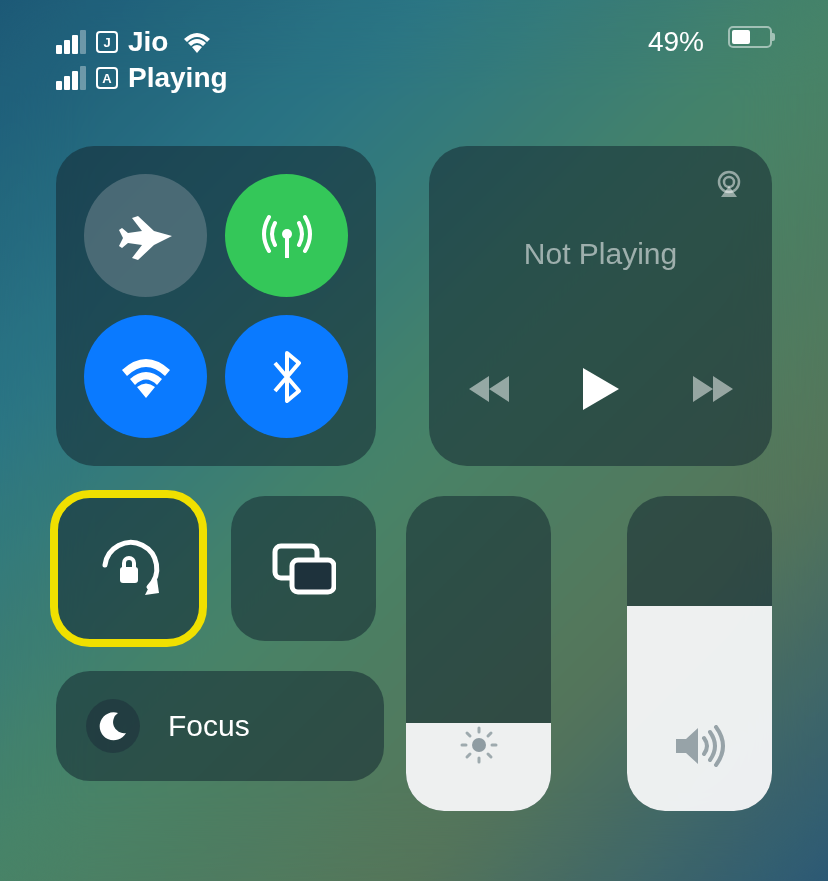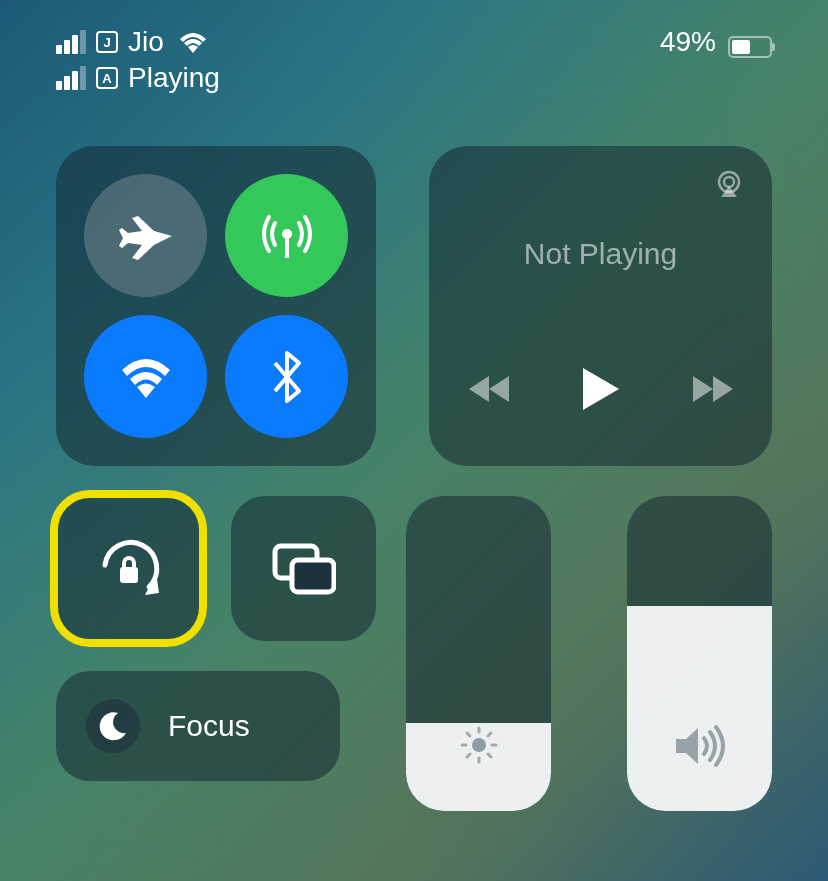--- a/index.html
+++ b/index.html
@@ -38,23 +38,23 @@
       border-radius: 4px;
       width: 22px;
       height: 22px;
       display: flex;
       align-items: center;
       justify-content: center;
       font-size: 13px;
       font-weight: 600;
       color: white;
     }
-    .carrier-name { color: white; font-size: 28px; font-weight: 400; }
+    .carrier-name { color: white; font-size: 28px; font-weight: 700; }
     .wifi-icon { margin-left: 4px; }
-    .battery-area { display: flex; align-items: flex-end; gap: 12px; }
+    .battery-area { display: flex; align-items: flex-start; gap: 24px; }
     .battery-pct { color: white; font-size: 28px; font-weight: 400; }
     .battery {
       width: 44px;
       height: 22px;
       border: 2px solid rgba(255,255,255,0.5);
       border-radius: 5px;
       position: relative;
       padding: 2px;
     }
     .battery::after {
@@ -136,21 +136,21 @@
       border-radius: 34px;
       display: flex;
       align-items: center;
       justify-content: center;
     }
     .highlighted {
       outline: 8px solid #f0e000;
       outline-offset: -2px;
     }
     .focus-tile {
-      width: 284px;
+      width: 328px;
       height: 110px;
       border-radius: 34px;
       display: flex;
       align-items: center;
       padding: 0 30px;
       gap: 28px;
     }
     .focus-moon {
       width: 54px;
       height: 54px;

